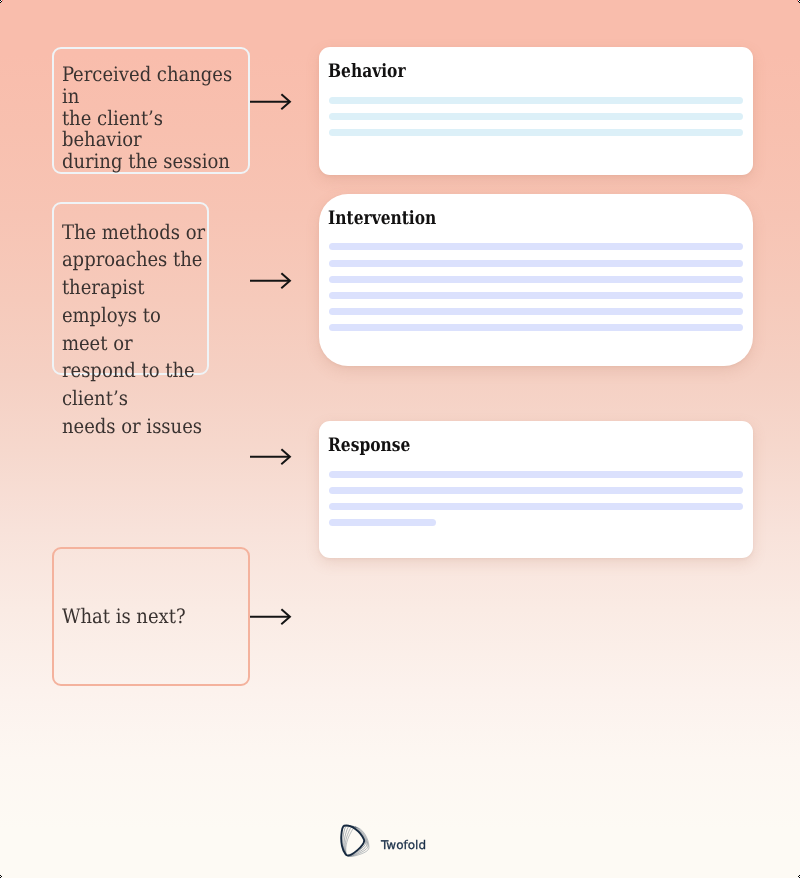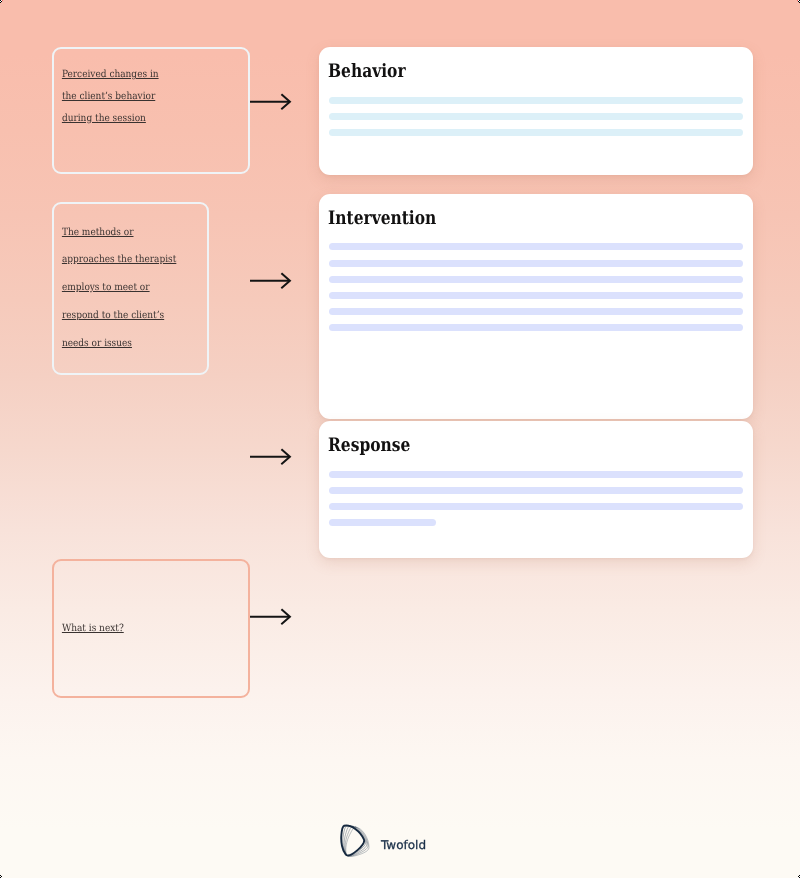--- a/index.html
+++ b/index.html
@@ -10,22 +10,22 @@
 
   .page{position:relative;width:800px;height:878px;overflow:hidden;
         background:linear-gradient(180deg,
           #f9bdac 0px,  #f9bdac 55px, #f8c0af 130px, #f7c4b4 215px,
           #f6cabb 300px, #f5d0c3 375px, #f6d8cd 450px, #f8e2da 530px,
           #faebe4 610px, #fcf2ed 690px, #fdf7f2 760px, #fdfaf4 830px,
           #fdfaf4 878px);}
 
   
   .qbox{position:absolute;box-sizing:border-box;border-radius:9px;}
-  .qtext{position:absolute;color:#393230;font-size:10px;left:8px;
-         font-family:"DejaVu Serif Condensed","DejaVu Serif",serif;white-space:pre-line;filter:blur(0px);text-decoration:underline;}
+  .qtext{position:absolute;color:#393230;font-size:20px;left:8px;
+         font-family:"DejaVu Serif Condensed","DejaVu Serif",serif;white-space:pre-line;filter:blur(0px);}
 
   
   .arrow{position:absolute;overflow:visible;}
 
   
   .card{position:absolute;box-sizing:border-box;background:#fff;border-radius:11px;
         box-shadow:0 5px 14px rgba(180,115,90,.17), 0 1px 3px rgba(180,115,90,.10);text-decoration:underline;}
   .ttl{position:absolute;left:9.6px;font-weight:700;color:#121111;
        font-family:"DejaVu Serif Condensed","DejaVu Serif",serif;
        font-size:18.6px;line-height:18.6px;transform:scaleX(.925);transform-origin:0 50%;
@@ -72,21 +72,21 @@
     <div class="qtext" style="line-height:27.75px;top:14.7px;">The methods or
 approaches the therapist
 employs to meet or
 respond to the client’s
 needs or issues</div>
   </div>
   <svg class="arrow" style="left:249px;top:270px;" width="44" height="22" viewBox="0 0 44 22">
     <path d="M1 10.8 H40" stroke="#141414" stroke-width="2" fill="none"></path>
     <path d="M32.4 3.3 L40.9 10.8 L32.3 18.2" stroke="#141414" stroke-width="2" fill="none" stroke-linecap="butt" stroke-linejoin="miter" stroke-miterlimit="8"></path>
   </svg>
-  <div class="card" style="left:318.6px;top:193.8px;width:434.6px;height:225px;">
+  <div class="card" style="left:318.6px;top:193.8px;width:434.6px;height:172px;border-radius:29px;">
     <div class="ttl" style="top:16.4px;">Intervention</div>
     <div class="bars" style="top:49.6px;">
         <div class="bar" style="top: 0px; width: 414px; background: rgb(219, 225, 253);"></div>
         <div class="bar" style="top: 16.15px; width: 414px; background: rgb(219, 225, 253);"></div>
         <div class="bar" style="top: 32.3px; width: 414px; background: rgb(219, 225, 253);"></div>
         <div class="bar" style="top: 48.45px; width: 414px; background: rgb(219, 225, 253);"></div>
         <div class="bar" style="top: 64.6px; width: 414px; background: rgb(219, 225, 253);"></div>
         <div class="bar" style="top: 80.75px; width: 414px; background: rgb(219, 225, 253);"></div>
       </div>
   </div>
@@ -99,21 +99,21 @@
     <div class="ttl" style="top:16.4px;">Response</div>
     <div class="bars" style="top:50.1px;">
         <div class="bar" style="top: 0px; width: 414px; background: rgb(219, 225, 253);"></div>
         <div class="bar" style="top: 16.15px; width: 414px; background: rgb(219, 225, 253);"></div>
         <div class="bar" style="top: 32.3px; width: 414px; background: rgb(219, 225, 253);"></div>
         <div class="bar" style="top: 48.45px; width: 107.64px; background: rgb(219, 225, 253);"></div>
       </div>
   </div>
 
   <div class="qbox" style="left:51.9px;top:547px;width:197.8px;height:139px;
-              border:2.1px solid #f4b29d;margin-top:12px;">
+              border:2.1px solid #f4b29d;">
     <div class="qtext" style="line-height:21.7px;top:57.2px;">What is next?</div>
   </div>
   <svg class="arrow" style="left:249px;top:606px;" width="44" height="22" viewBox="0 0 44 22">
     <path d="M1 10.8 H40" stroke="#141414" stroke-width="2" fill="none"></path>
     <path d="M32.4 3.3 L40.9 10.8 L32.3 18.2" stroke="#141414" stroke-width="2" fill="none" stroke-linecap="butt" stroke-linejoin="miter" stroke-miterlimit="8"></path>
   </svg>
 
   <div class="logo" style="left:337.5px;top:822.5px;">
     <svg width="33" height="36" viewBox="0 0 30 34" style="display:block;">
       <defs>

